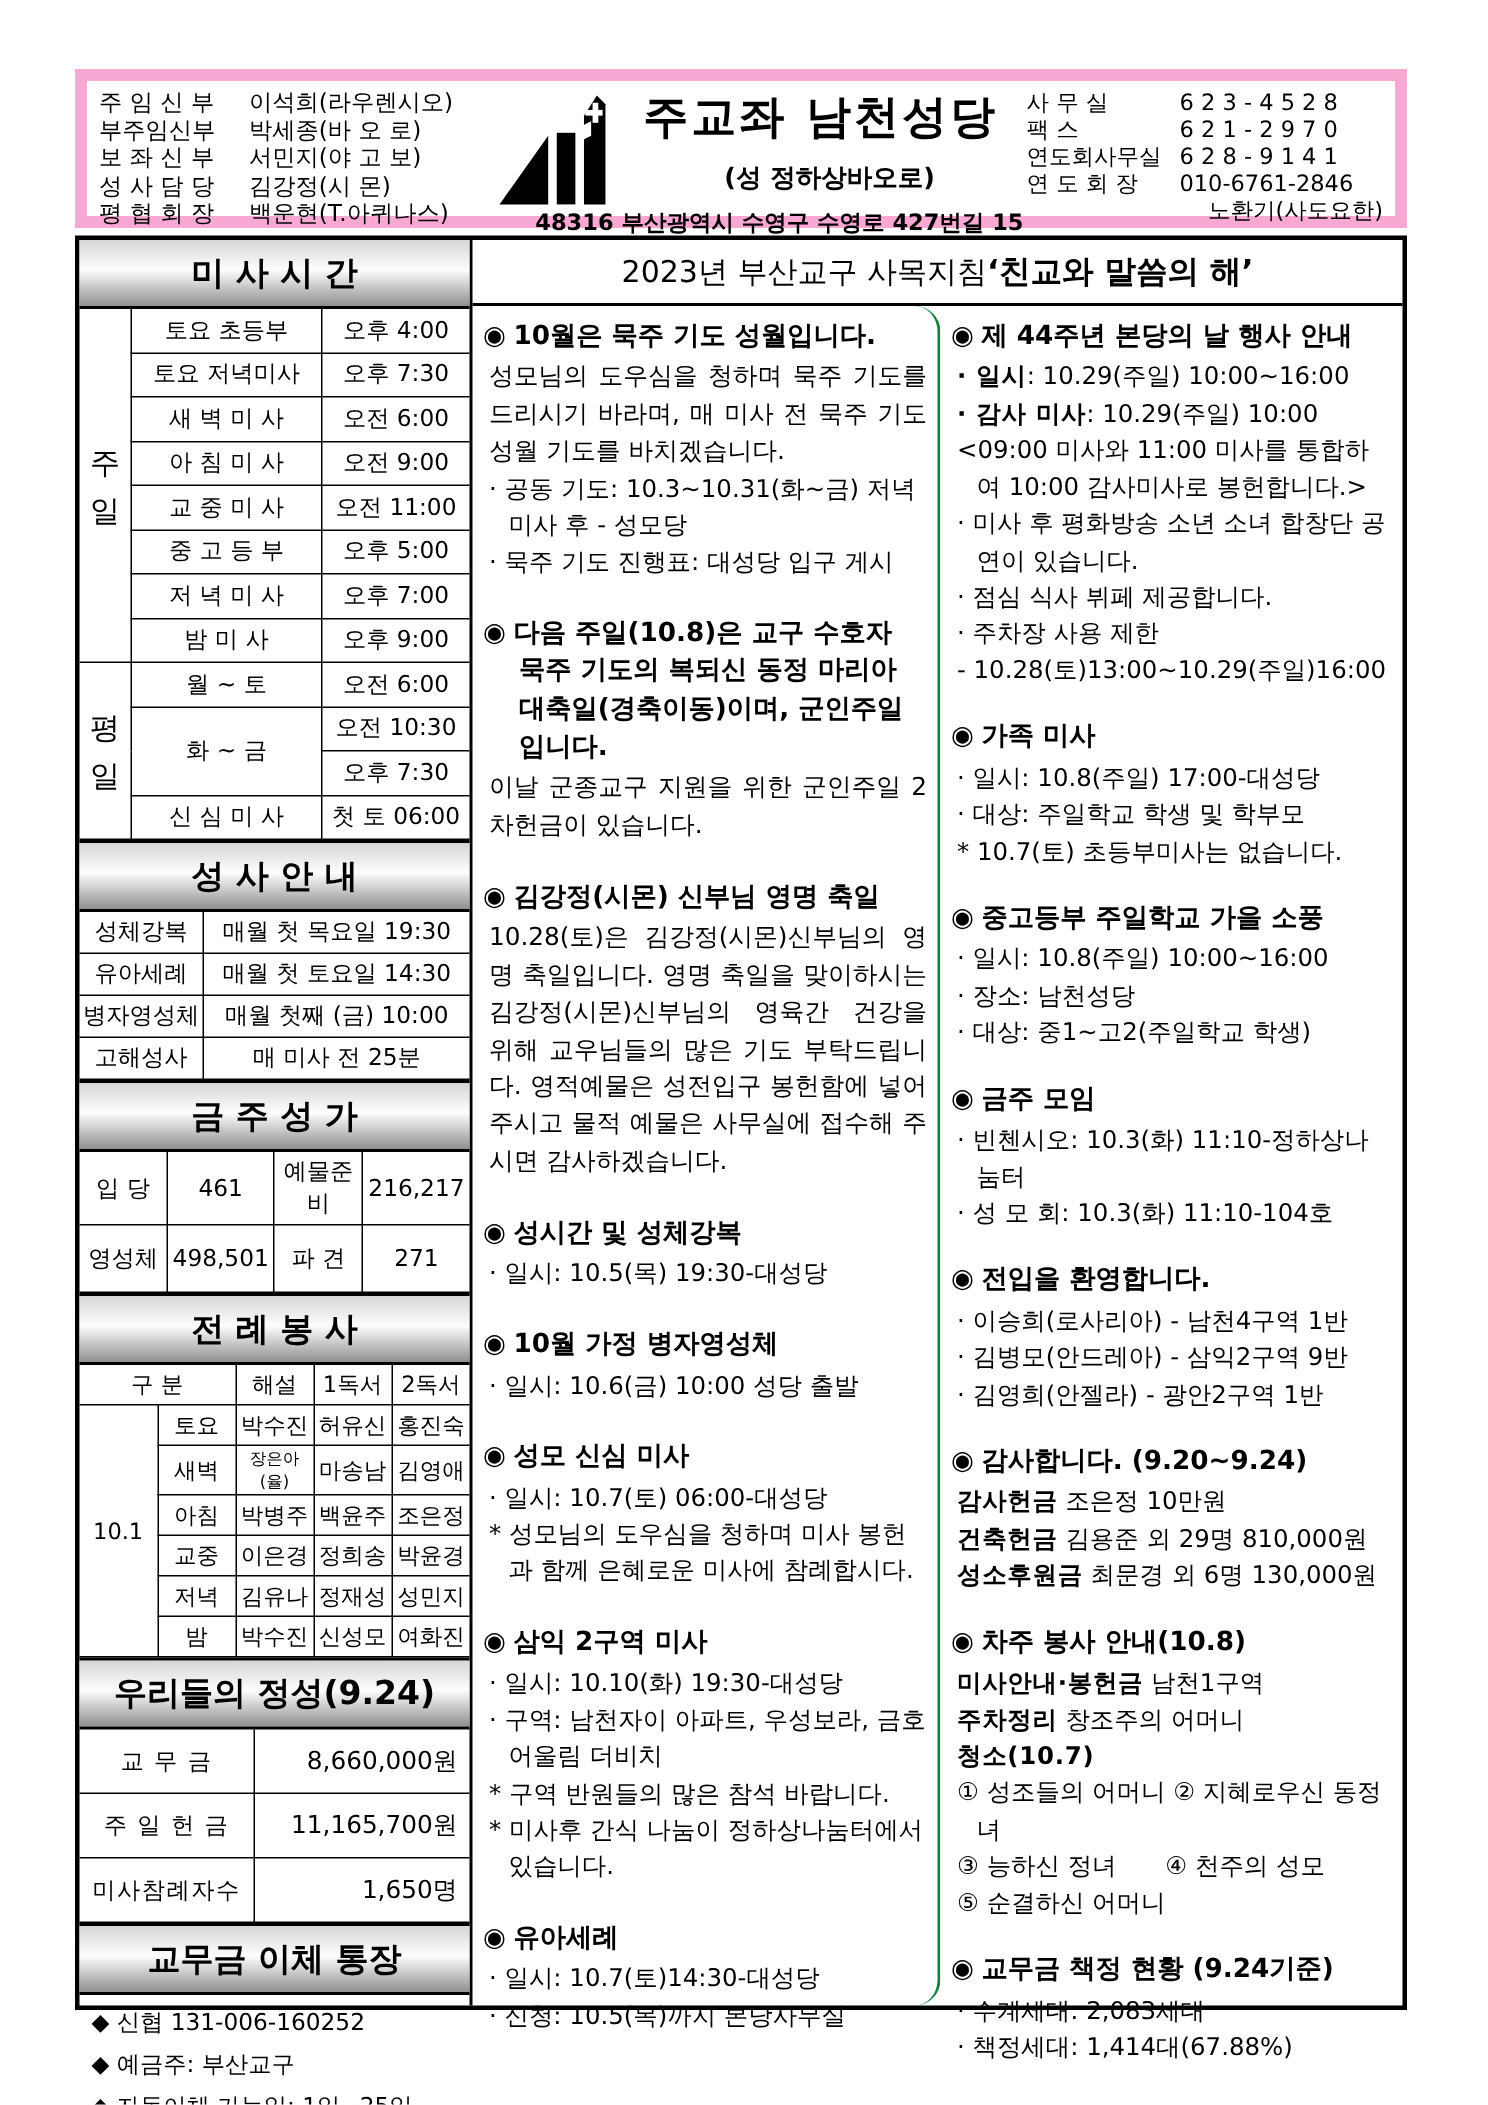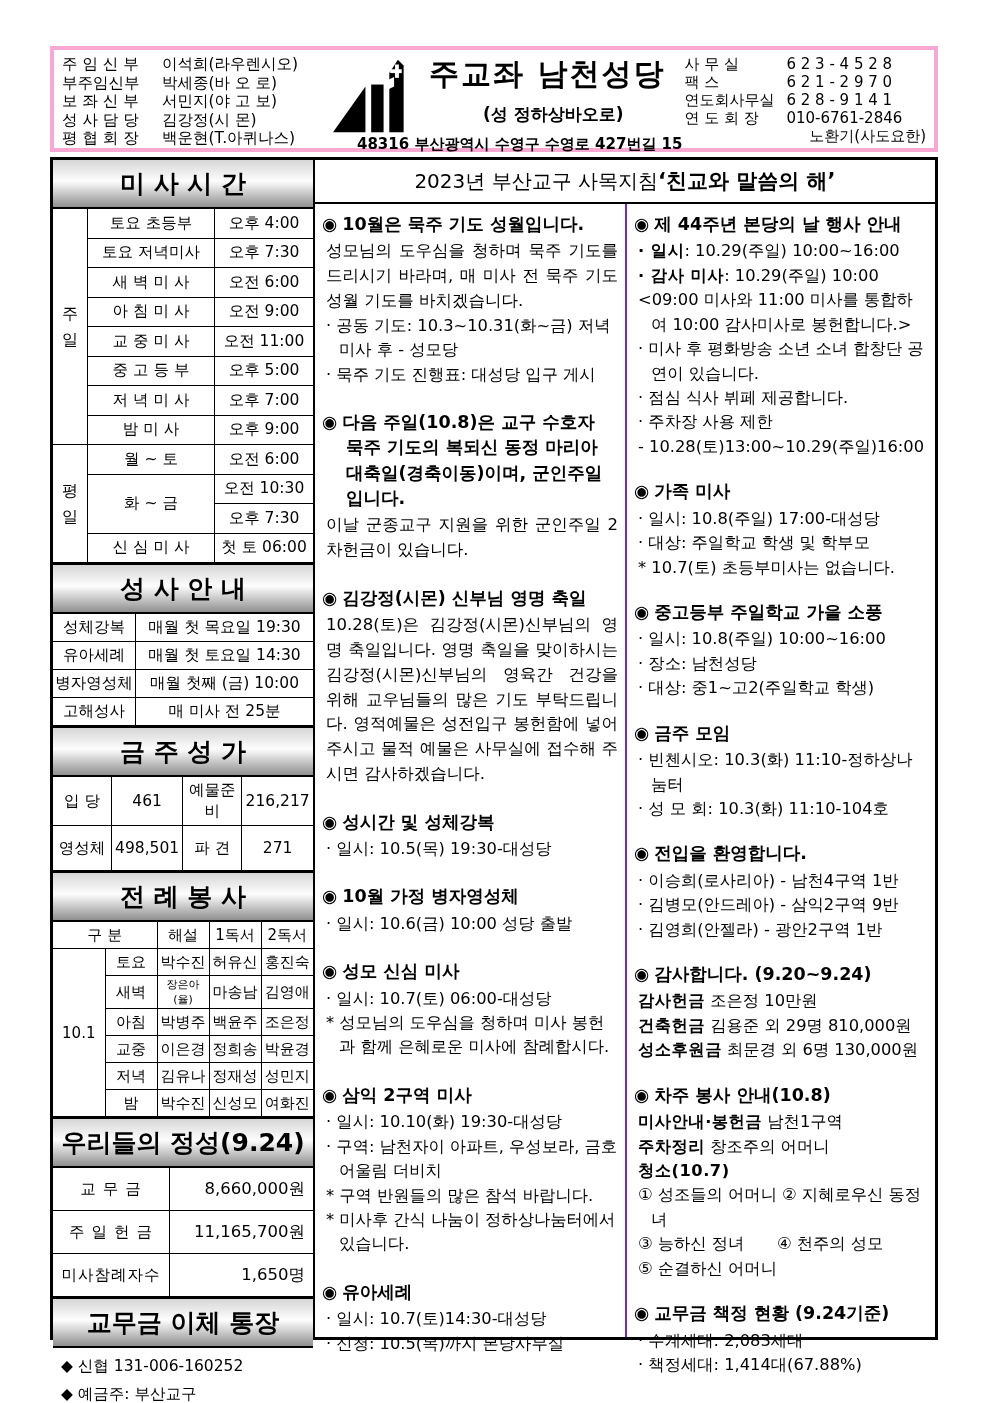--- a/index.html
+++ b/index.html
@@ -1,50 +1,50 @@
 <!DOCTYPE html>
 <html><head>
 <meta charset="utf-8">
 <style>
   html,body{margin:0;padding:0;background:#fff;}
   body{width:992px;height:1403px;position:relative;font-family:"DejaVu Sans","Liberation Sans",sans-serif;color:#000;}
   .sheet{position:absolute;left:50px;top:46px;width:888px;}
   
-  .hdr{border:4px solid #f9a8d4;display:flex;align-items:stretch;height:106px;box-sizing:border-box;margin-bottom:5px;}
+  .hdr{border:8px solid #f9a8d4;display:flex;align-items:stretch;height:106px;box-sizing:border-box;margin-bottom:5px;}
   .hdr-staff{width:268px;padding:5px 6px 3px 8px;display:flex;flex-direction:column;justify-content:space-between;}
   .staff-row{display:flex;font-size:15.5px;line-height:1.2;white-space:nowrap;}
   .staff-role{width:92px;display:inline-flex;justify-content:space-between;margin-right:8px;}
   .hdr-center{flex:1;position:relative;padding-left:4px;}
   .logo{position:absolute;left:2px;top:4px;}
   .ch-line1{margin-left:96px;font-size:30px;font-weight:bold;letter-spacing:2px;margin-top:4px;white-space:nowrap;}
   .ch-line2{margin-left:150px;font-size:17px;font-weight:bold;margin-top:8px;}
   .ch-addr{margin-left:24px;font-size:15px;margin-top:9px;white-space:nowrap;font-weight:bold;}
   .hdr-contact{width:248px;padding:5px 8px 3px 2px;display:flex;flex-direction:column;justify-content:space-between;}
   .ct-row{display:flex;font-size:15px;line-height:1.2;white-space:nowrap;}
   .ct-label{width:96px;display:inline-flex;justify-content:space-between;margin-right:6px;text-align:right;}
   .ct-extra{text-align:right;font-size:15px;}
   
   .main{border:3px solid #000;display:flex;height:1183px;box-sizing:border-box;}
   .colL{width:262px;border-right:2px solid #000;box-sizing:border-box;}
   .colR-wrap{flex:1;display:flex;flex-direction:column;min-width:0;}
   .titlebar{height:42px;border-bottom:2px solid #000;display:flex;align-items:center;justify-content:center;font-size:20px;white-space:nowrap;}
   .titlebar b{font-size:21px;}
   .cols{flex:1;display:flex;min-height:0;}
-  .colM{width:312px;border-right:2px solid #6d28d9;box-sizing:border-box;padding:8px 7px;}
+  .colM{width:312px;border-right:2px solid #15803d;box-sizing:border-box;padding:8px 7px;border-radius:17px;}
   .colN{flex:1;padding:8px 7px;min-width:0;}
   
-  .sec-head{border-top:2px solid #000;border-bottom:2px solid #000;background:linear-gradient(180deg,#d6d6d6 0%,#fdfdfd 45%,#8f8f8f 100%);font-weight:bold;font-size:25px;text-align:center;padding:7px 0;}
+  .sec-head{border-top:2px solid #000;border-bottom:2px solid #000;background:linear-gradient(180deg,#d6d6d6 0%,#fdfdfd 45%,#8f8f8f 100%);font-weight:bold;font-size:22px;text-align:center;padding:7px 0;}
   .sec-head:first-child{border-top:none;}
   table{width:100%;border-collapse:collapse;table-layout:fixed;}
   td{border:1.5px solid #000;text-align:center;font-size:15.5px;padding:3px 2px;overflow:hidden;}
   tr:first-child td{border-top:none;}
   td:first-child{border-left:none;}
   td:last-child{border-right:none;}
   .mass td{height:26.5px;padding:1px 2px;}
-  .grp{width:30px;word-break:break-all;line-height:1.6;font-size:16px;}
+  .grp{width:30px;word-break:break-all;line-height:1.6;font-size:20px;}
   .mass .nm{width:122px;}
   .sac .lbl{width:78px;}
   .hymn td{height:38px;font-size:15.5px;}
   .hymn .lbl{width:54px;}
   .srv td{height:24px;padding:1px 1px;font-size:15px;}
   .srv .dt{width:38px;}
   .srv .slot{width:42px;}
   .srv .tiny{font-size:11px;}
   .dev td{height:36px;}
   .dev .lbl{width:112px;letter-spacing:1px;}

